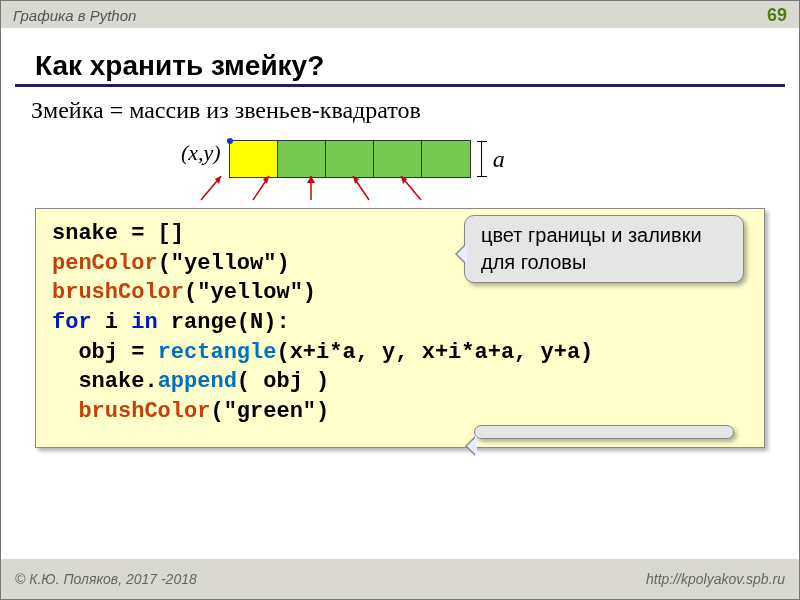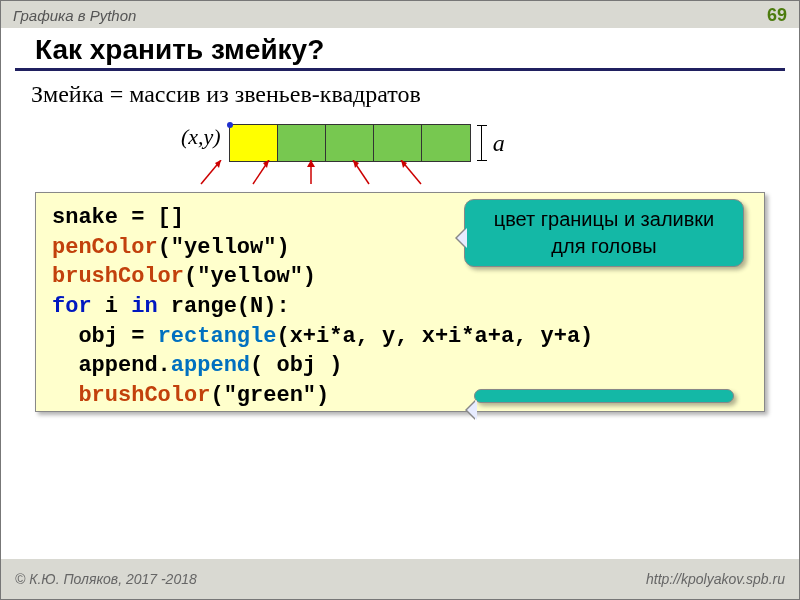--- a/index.html
+++ b/index.html
@@ -19,21 +19,21 @@
     justify-content: space-between;
     align-items: center;
     font-style: italic;
     color: #555;
     font-size: 15px;
   }
   .page-num { font-weight: bold; font-style: normal; font-size: 18px; color: #4d7c0f; }
   .title {
     font-size: 28px;
     font-weight: bold;
-    padding: 6px 20px 2px;
+    padding: 22px 20px 2px;
     border-bottom: 3px solid #202060;
     margin: 0 14px 10px;
   }
   .body { padding: 0 30px; }
   .line1 { font-size: 24px; font-family: "Times New Roman", serif; }
   .xy { font-size: 22px; font-family: "Times New Roman", serif; font-style: italic; margin-left: 150px; }
   .a-label { font-size: 24px; font-family: "Times New Roman", serif; font-style: italic; }
   .snake-row {
     display: flex;
     margin-top: 16px;
@@ -89,41 +89,41 @@
   .arrow svg { position: absolute; top: 0; left: 0; }
   .listline {
     font-size: 23px;
     font-family: Arial, sans-serif;
     margin: 2px 0 10px;
   }
   .code-block {
     background: #ffffcc;
     border: 1px solid #888;
     box-shadow: 3px 3px 4px rgba(0,0,0,0.3);
-    padding: 10px 16px 0;
+    padding: 10px 16px 20px;
     font-family: "Courier New", monospace;
     font-size: 22px;
     font-weight: bold;
     line-height: 1.35;
     position: relative;
     margin: 0 4px;
   }
   .kw { color: #0018c0; }
   .fn { color: #c2410c; }
   .fn2 { color: #0070c0; }
   .callout {
     position: absolute;
-    background: #14b8a6;
+    background: #e5e5e5;
     border: 1px solid #888;
     border-radius: 10px;
     box-shadow: 3px 3px 4px rgba(0,0,0,0.3);
     font-family: Arial, sans-serif;
     font-weight: normal;
     font-size: 20px;
-    text-align: center;
+    text-align: left;
     padding: 6px 16px;
     color: #000;
   }
   .callout.c1 { right: 20px; top: 6px; width: 280px; }
   .callout.c2 { right: 30px; bottom: 8px; width: 260px; }
   .callout .tail {
     position: absolute;
     width: 0; height: 0;
     border: 10px solid transparent;
   }
@@ -221,21 +221,21 @@
       </div>
   </div>
 
 
   <div class="code-block">
     <div><span>snake = []</span></div>
     <div><span class="fn">penColor</span><span>("yellow")</span></div>
     <div><span class="fn">brushColor</span><span>("yellow")</span></div>
     <div><span class="kw">for</span><span> i </span><span class="kw">in</span><span> range(N):</span></div>
     <div style="white-space:pre;"><span>  obj = </span><span class="fn2">rectangle</span><span>(x+i*a, y, x+i*a+a, y+a)</span></div>
-    <div style="white-space:pre;"><span>  append.</span><span class="fn2">append</span><span>( obj )</span></div>
+    <div style="white-space:pre;"><span>  snake.</span><span class="fn2">append</span><span>( obj )</span></div>
     <div style="white-space:pre;"><span>  </span><span class="fn">brushColor</span><span>("green")</span></div>
 
     <div class="callout c1">
       <div class="tail-border"></div>
         <div class="tail"></div>
       <div>цвет границы и заливки</div>
       <div>для головы</div>
     </div>
     <div class="callout c2">
       <div class="tail-border"></div><div class="tail"></div>

